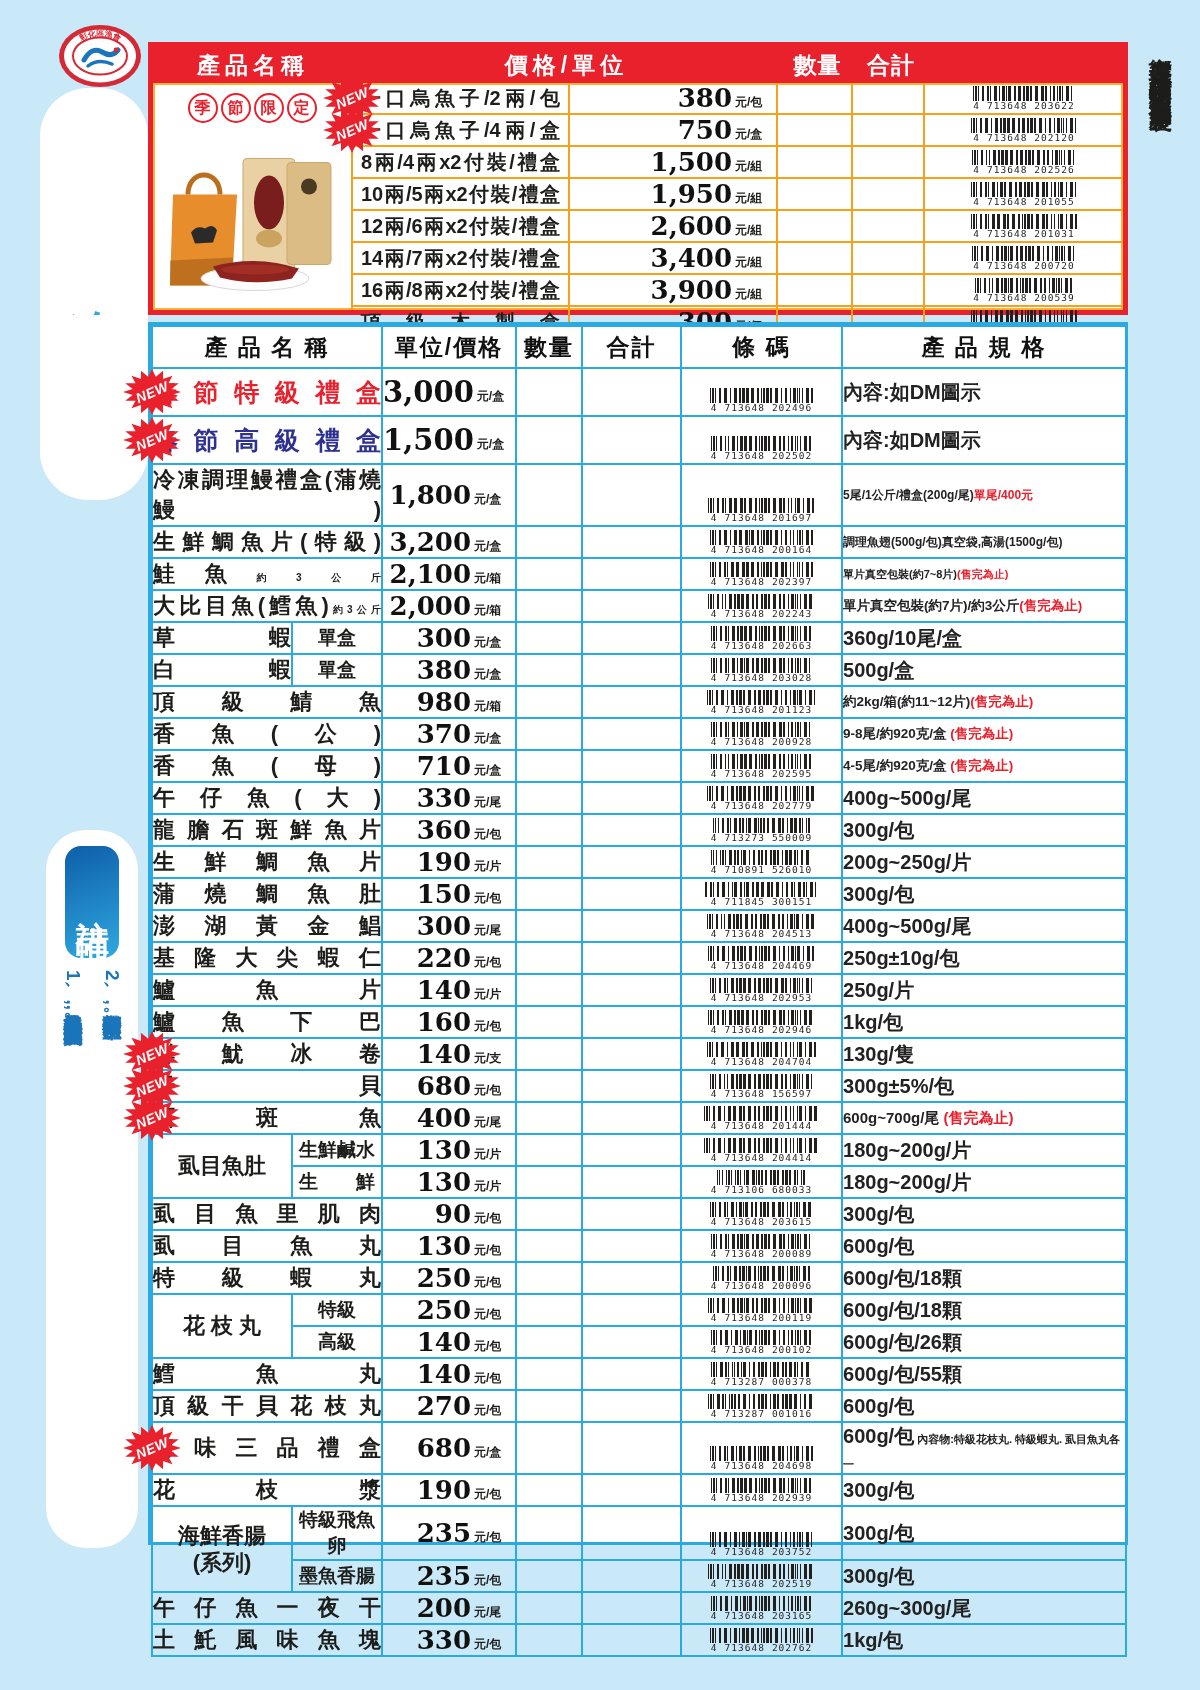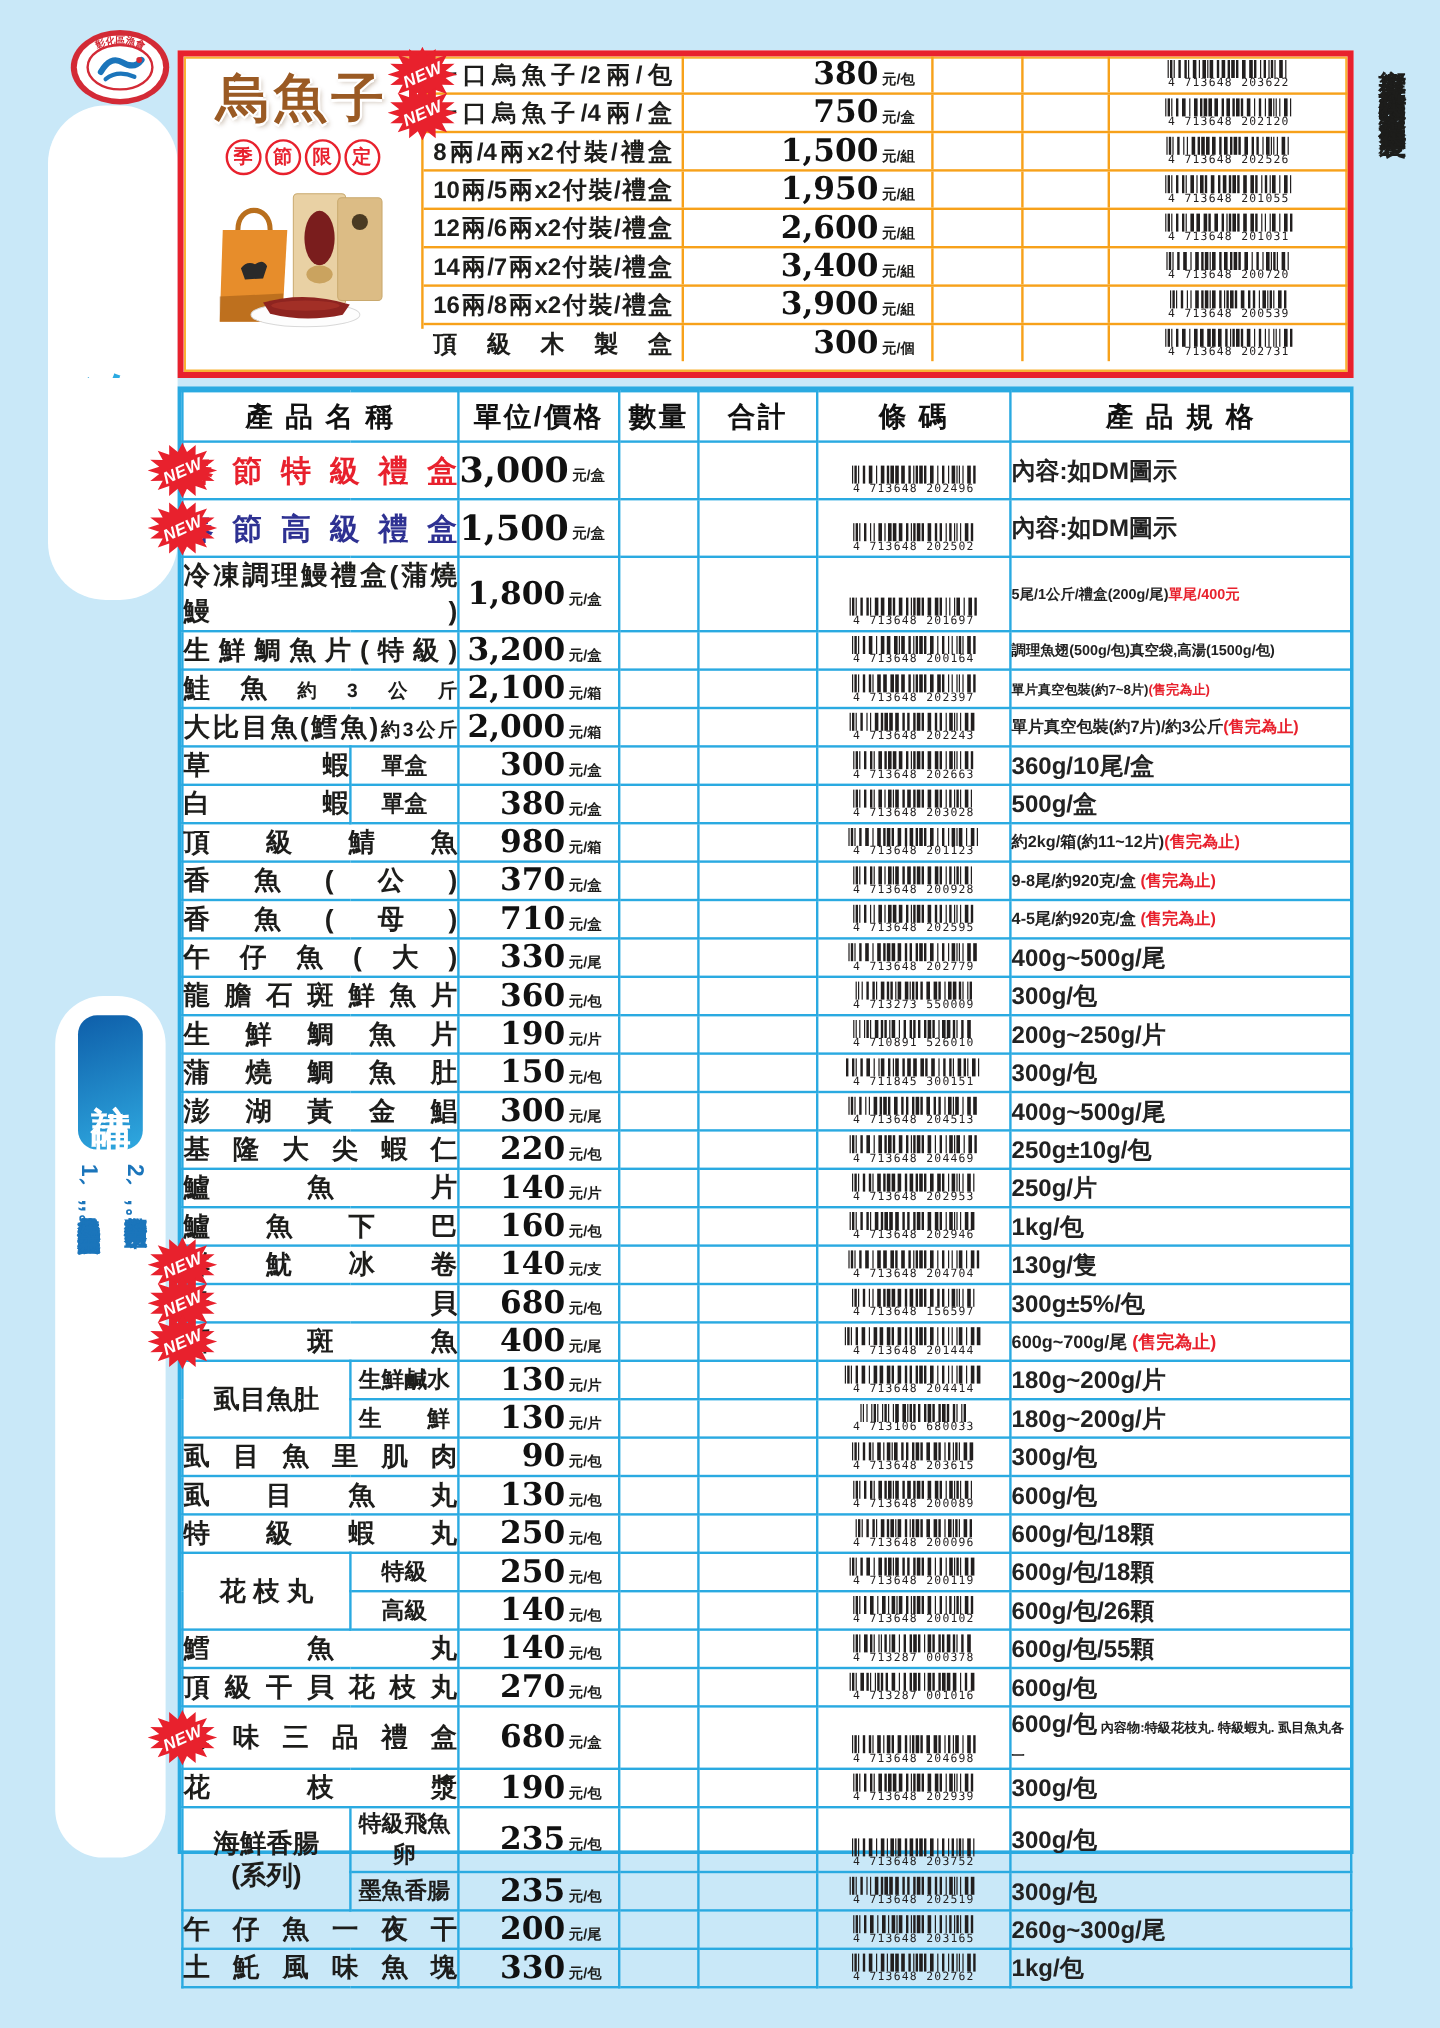--- a/index.html
+++ b/index.html
@@ -67,21 +67,21 @@
 
   
   .main-wrap{position:absolute;left:148px;top:322px;width:980px;height:1223px;background:#fff;
       border:3px solid #2aaae1;box-sizing:border-box;}
   table.main{width:100%;height:100%;border-collapse:collapse;table-layout:fixed;}
   table.main th,table.main td{border:2px solid #2aaae1;padding:0;overflow:visible;}
   table.main th{height:40px;font-size:23px;font-weight:800;letter-spacing:2px;color:#111;}
   tr.tall{height:48px;}
   td.nmain{position:relative;font-size:22px;font-weight:700;padding:0 10px;
       text-align:justify;text-align-last:justify;}
-  td.nmain .small-note{font-size:16px;font-weight:700;}
+  td.nmain .small-note{font-size:10px;font-weight:700;}
   td.nmain.red{color:#e8212d;font-size:25px;}
   td.nmain.blue{color:#2e3192;font-size:25px;}
   td.gname{font-size:22px;font-weight:700;text-align:center;padding:0 4px;white-space:pre-line;line-height:1.25;}
   td.gsub{font-size:19px;font-weight:700;text-align:center;padding:0 4px;}
   td.price{padding:0;}
   .pflex{display:flex;align-items:center;width:100%;}
   .pflex .num{flex:1;text-align:right;font-family:"DejaVu Serif",serif;font-weight:700;font-size:26px;color:#111;}
   .pflex .unit{width:44px;font-size:12px;font-weight:700;padding-left:3px;margin-top:8px;box-sizing:border-box;}
   td.spec{padding:0 6px;font-weight:600;color:#222;}
   td.spec .red{color:#e8212d;}
@@ -111,23 +111,29 @@
   </div>
   <div class="note-body">
     <div class="note-line">1、漁產品非規格化產品,重量為參考值,以實際包裝標示為主。</div>
     <div class="note-line">2、價格如有變動,以門市售價為主。</div>
   </div>
 </div>
 
 <div class="eco">響應環保 請自備購物袋,本會無提供塑膠袋。</div>
 
 <div class="top-table">
+  <div class="top-header">
+    <div class="hc" style="width:200px">產品名稱</div>
+    <div class="hc" style="width:427px">價格/單位</div>
+    <div class="hc" style="width:75px;letter-spacing:1px">數量</div>
+    <div class="hc" style="width:72px;letter-spacing:1px">合計</div>
+    <div class="hc" style="flex:1"></div>
+  </div>
   <div class="top-body">
     <div class="top-left">
-      <div class="mullet-title">烏魚子</div>
       <div class="stamps" id="stamps">
           <span>季</span>
           <span>節</span>
           <span>限</span>
           <span>定</span>
         </div>
       <svg class="top-photo" viewBox="0 0 190 150">
         <path d="M16 52 L80 52 L75 143 L13 143 Z" fill="#e78d2b"></path>
         <path d="M13 118 L76 115 L75 143 L13 143 Z" fill="#9c5a14" opacity=".55"></path>
         <path d="M31 52 C31 26 63 26 63 52" stroke="#b96f1d" fill="none" stroke-width="5"></path>

